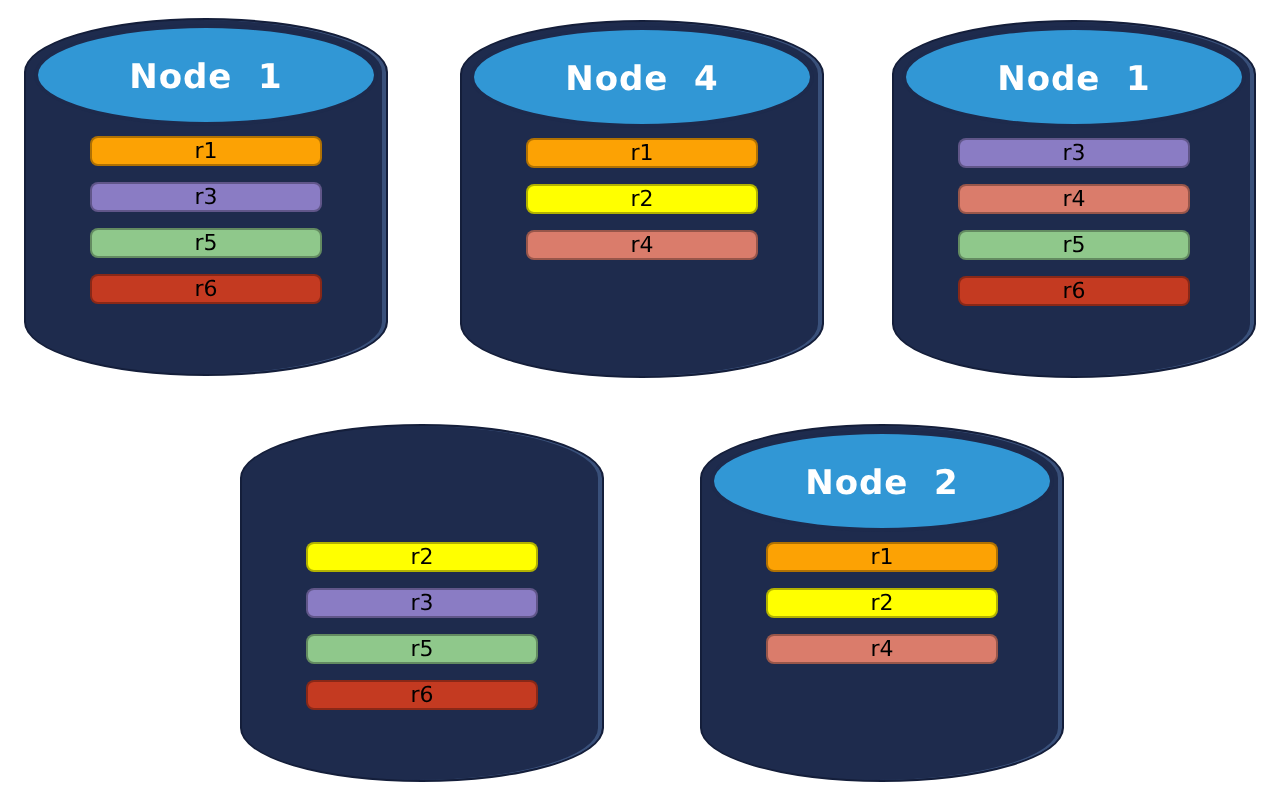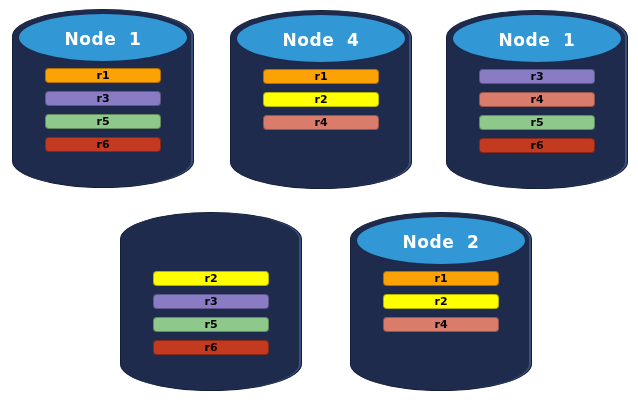--- a/index.html
+++ b/index.html
@@ -77,21 +77,21 @@
     border: 1px solid rgba(0, 0, 0, 0.3);
     box-sizing: border-box;
     display: flex;
     align-items: center;
     justify-content: center;
   }
 
   .bar-label {
     color: var(--bar-text, #000000);
     font-size: 11px;
-    font-weight: bold;
+    font-weight: normal;
     line-height: 1;
   }
 </style>
 </head>
 <body>
 
 <div class="canvas" id="canvas">
   <div class="cylinder pos-0">
     <div class="cap">
       <span class="node-title">Node  1</span>

